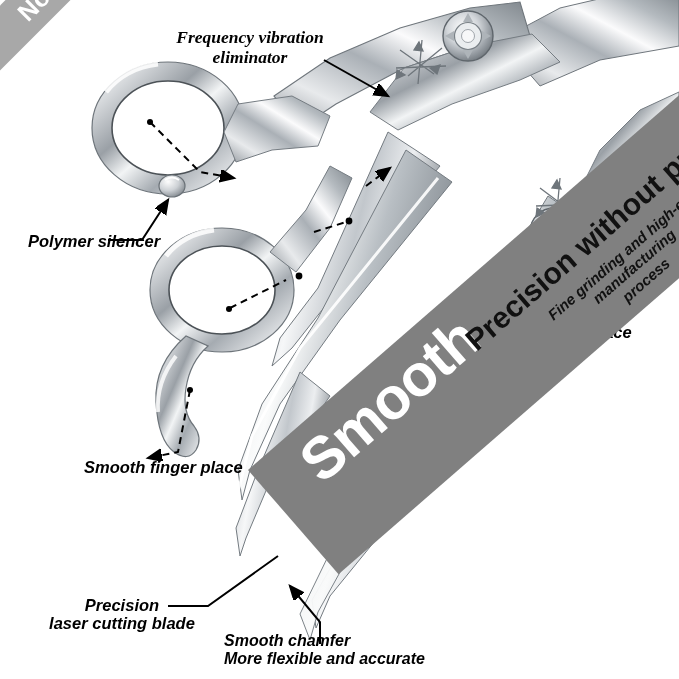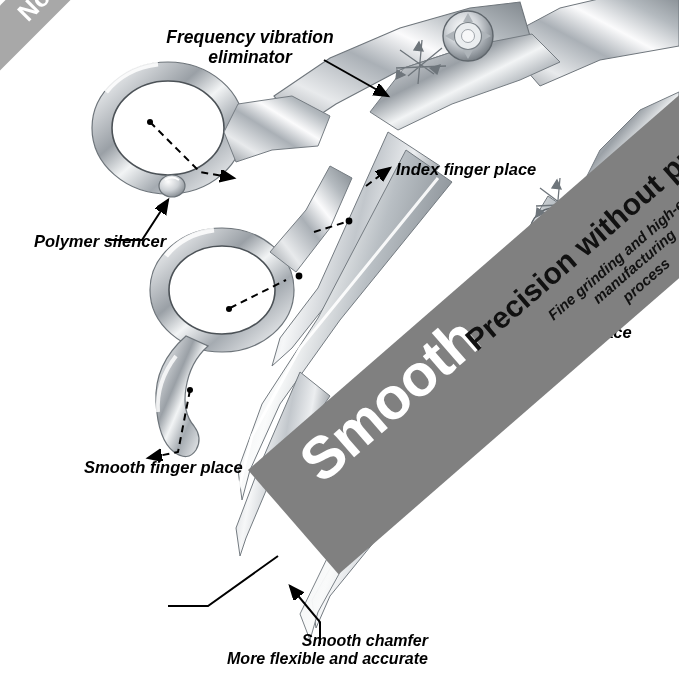--- a/index.html
+++ b/index.html
@@ -1,20 +1,20 @@
 <!DOCTYPE html>
 <html><head>
 <meta charset="utf-8">
 <style>
   html,body{margin:0;padding:0;background:#fff;}
   body{font-family:"Liberation Sans",sans-serif;}
   #stage{position:relative;width:679px;height:679px;background:#ffffff;overflow:hidden;}
 
   .lbl{position:absolute;font-style:italic;font-weight:bold;color:#000;line-height:1.12;white-space:pre-line;}
-  .lbl.s20{font-size:17.5px;}
+  .lbl.s20{font-size:17.5px;font-family:Liberation Serif, serif;}
   .lbl.s19{font-size:16.5px;}
   .lbl.s18{font-size:16px;}
 
   svg.overlay{position:absolute;left:0;top:0;width:679px;height:679px;pointer-events:none;}
 
   
   #cornerBanner{position:absolute;left:-66px;top:-44px;width:250px;height:46px;
      background:#a8a8a8;transform:rotate(-45deg);transform-origin:50% 50%;
      display:flex;align-items:center;justify-content:center;}
   #cornerTop{position:absolute;left:-60px;top:-78px;width:250px;height:40px;
@@ -198,33 +198,34 @@
       <path d="M168,606 L208,606 L278,556" stroke-width="2"></path>
 
       <path d="M320,644 L320,622 L290,586" stroke-width="2" marker-end="url(#ah)"></path>
     </g>
   </svg>
 
   <div class="lbl s20" style="left:165px;top:28px;width:170px;text-align:center;">Frequency vibration
 eliminator</div>
 
 
-  <div class="lbl s19" style="left:396px;top:160px;">Index finger place</div>
-
-
-
-  <div class="lbl s19" style="left:34px;top:232px;">Polymer silencer</div>
+
+
+
+  <div class="lbl s19" style="left:28px;top:232px;">Polymer silencer</div>
 
   <div class="lbl s19" style="left:84px;top:458px;">Smooth finger place</div>
 
   <div class="lbl s19" style="left:573px;top:268px;text-align:left;">Mirror treated
 friction surface</div>
 
-
-  <div class="lbl s18" style="left:212px;top:632px;width:216px;text-align:right;">Smooth chamfer
+  <div class="lbl s19" style="left:42px;top:596px;width:160px;text-align:center;">Precision
+laser cutting blade</div>
+
+  <div class="lbl s18" style="left:224px;top:632px;width:216px;text-align:left;">Smooth chamfer
 More flexible and accurate</div>
 
   <div class="brandmark">FengliRen</div>
 
   <div id="cornerTop">
     
   </div>
   <div id="cornerBanner">
     <span class="cb-not">Not tired</span>
   </div>

